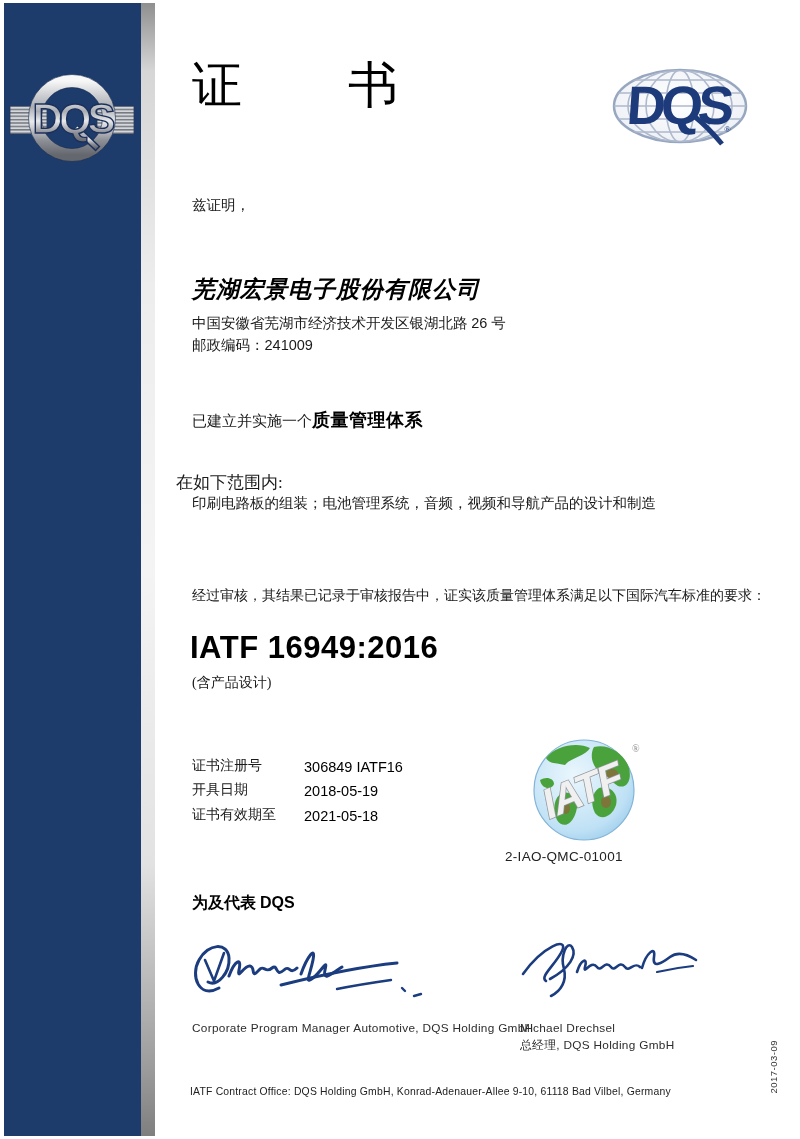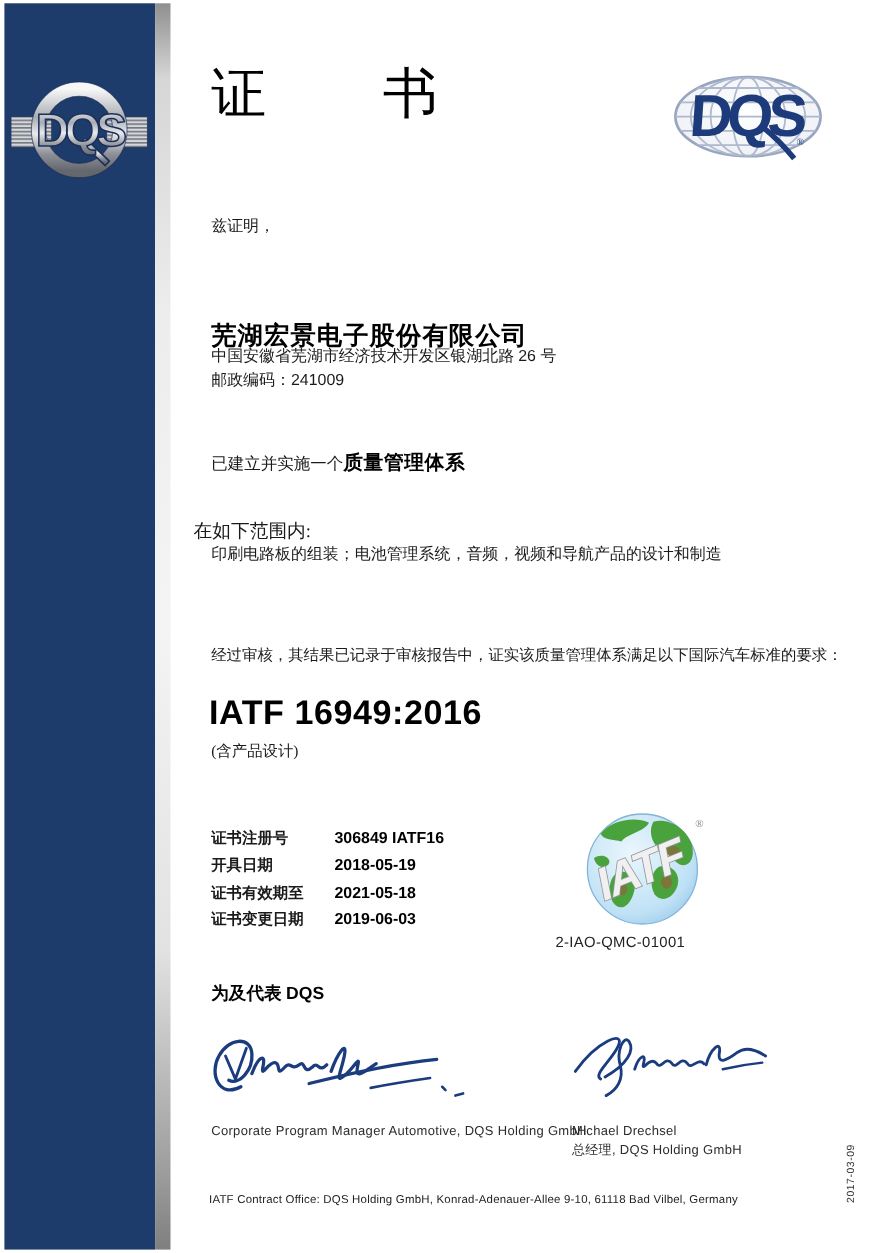--- a/index.html
+++ b/index.html
@@ -12,37 +12,37 @@
   
   .band{left:4px;top:3px;bottom:3px;width:137px;background:#1e3c6b;}
   .edge{left:141px;top:3px;bottom:3px;width:14px;
     background:linear-gradient(180deg,#8f8f8f 0%,#d6d6d6 6%,#ededed 25%,#f4f4f4 50%,#e2e2e2 76%,#9c9c9c 94%,#7f7f7f 100%);}
   .emblem{left:8px;top:56px;width:128px;height:124px;}
 
   .cert-title{left:192px;top:52px;font-size:50px;letter-spacing:2px;white-space:pre;color:#000;}
   .globe{left:598px;top:50px;width:162px;height:120px;}
 
   .intro{left:192px;top:196px;font-size:14.5px;}
-  .company-name{left:192px;top:290px;font-size:23px;font-weight:700;letter-spacing:1px;color:#000;}
+  .company-name{left:192px;top:274px;font-size:23px;font-weight:700;letter-spacing:1px;color:#000;font-style:italic;}
   .company-address{left:192px;top:314px;font-size:14.5px;}
   .company-postal{left:192px;top:336px;font-size:14.5px;}
   .num{font-family:"Liberation Sans",sans-serif;}
 
   .statement{left:192px;top:408px;font-size:15px;}
   .statement b{font-size:18px;letter-spacing:.5px;color:#000;}
   .scope-label{left:176px;top:471px;font-size:17px;}
   .scope-text{left:192px;top:494px;font-size:14.5px;white-space:nowrap;}
   .audit{left:192px;top:587px;font-size:14px;white-space:nowrap;}
 
   .standard{left:190px;top:630px;font-family:"Liberation Sans",sans-serif;
     font-size:31px;font-weight:700;letter-spacing:.5px;color:#000;}
   .standard-note{left:192px;top:674px;font-size:14px;}
 
   .details{left:192px;top:750px;width:330px;}
-  .detail-row{height:24.7px;display:flex;align-items:center;font-weight:bold;}
+  .detail-row{height:24.7px;display:flex;align-items:flex-end;}
   .detail-label{width:112px;font-size:14px;}
   .detail-value{font-family:"Liberation Sans",sans-serif;font-size:14.5px;color:#000;}
 
   .iatf-logo{left:528px;top:736px;width:118px;height:112px;}
   .iatf-code{left:505px;top:849px;width:165px;
     font-family:"Liberation Sans",sans-serif;font-size:13.5px;letter-spacing:.3px;color:#222;}
 
   .signoff{left:192px;top:893px;font-size:16px;font-weight:700;color:#000;}
   .signoff .org{font-family:"Liberation Sans",sans-serif;}
 
@@ -139,24 +139,20 @@
     <span class="detail-value">306849 IATF16</span>
   </div>
   <div class="detail-row">
     <span class="detail-label">开具日期</span>
     <span class="detail-value">2018-05-19</span>
   </div>
   <div class="detail-row">
     <span class="detail-label">证书有效期至</span>
     <span class="detail-value">2021-05-18</span>
   </div>
-  <div class="detail-row">
-    <span class="detail-label">证书变更日期</span>
-    <span class="detail-value">2019-06-03</span>
-  </div>
 </div>
 
 <svg class="abs iatf-logo" viewBox="0 0 118 112">
   <defs>
     <radialGradient id="ocean" cx="0.4" cy="0.35" r="0.8">
       <stop offset="0" stop-color="#eaf6fd"></stop>
         <stop offset="0.7" stop-color="#bfe1f5"></stop>
       <stop offset="1" stop-color="#8fc4e8"></stop>
     </radialGradient>
   </defs>

